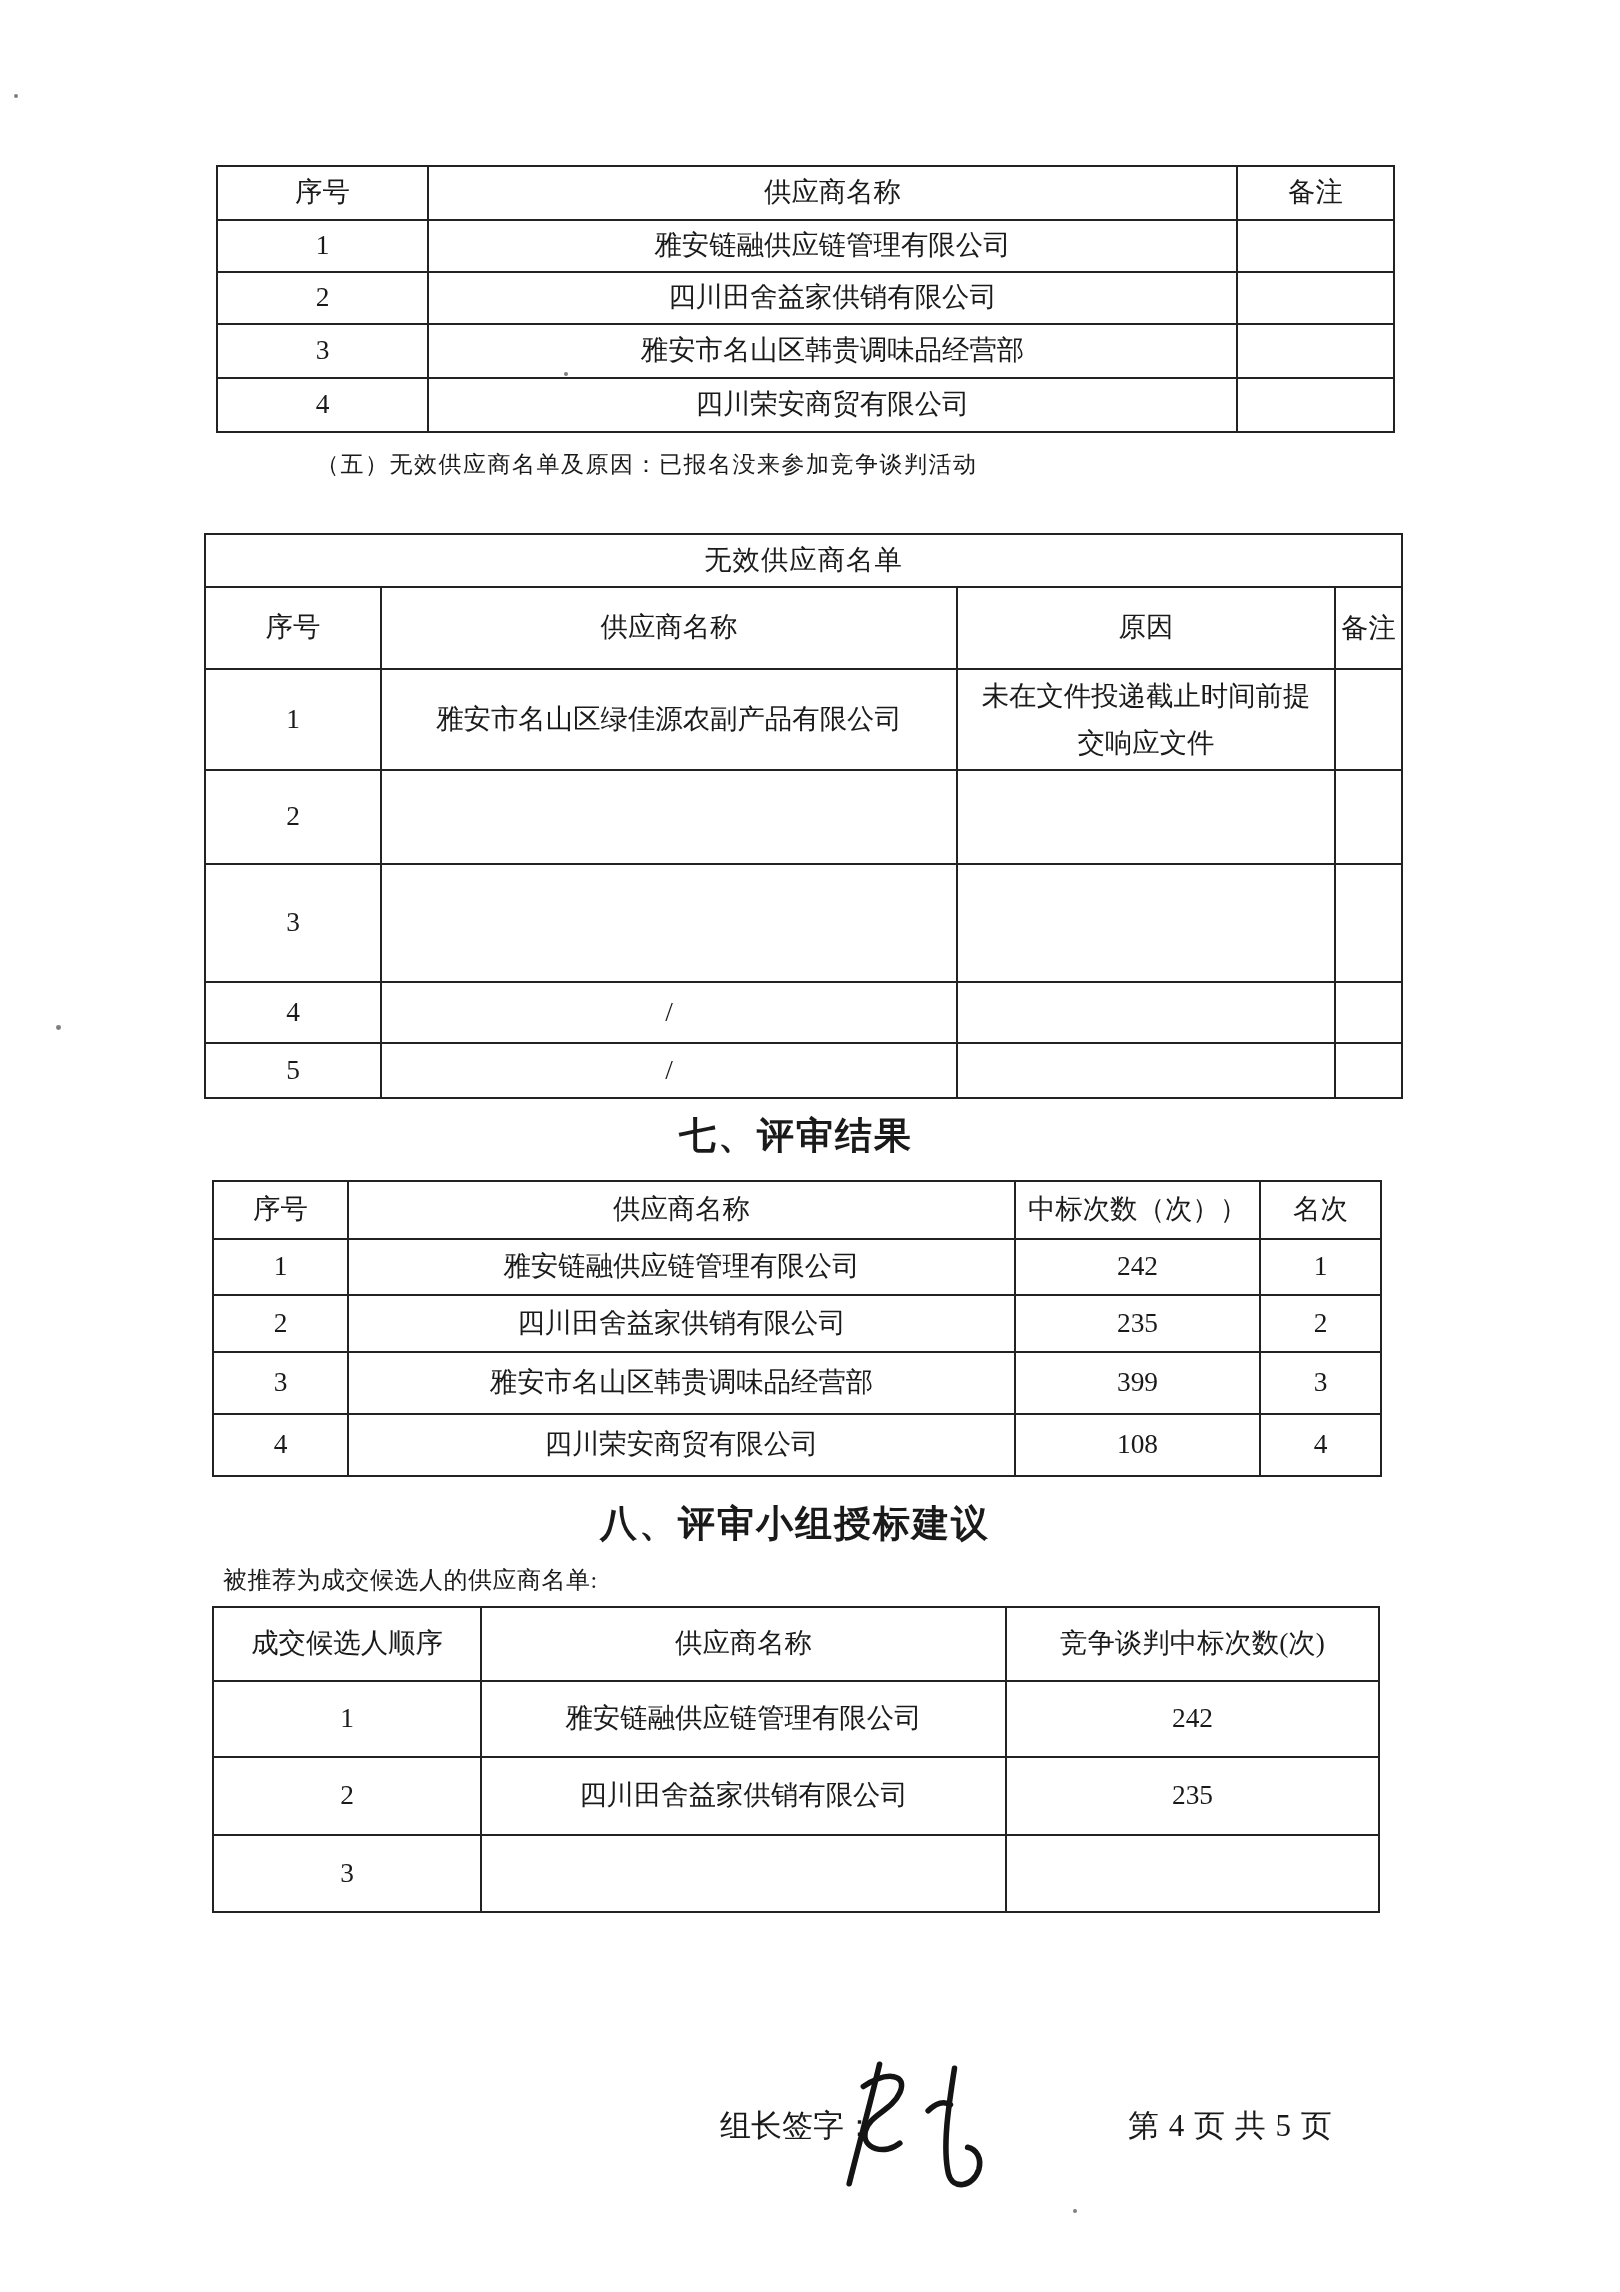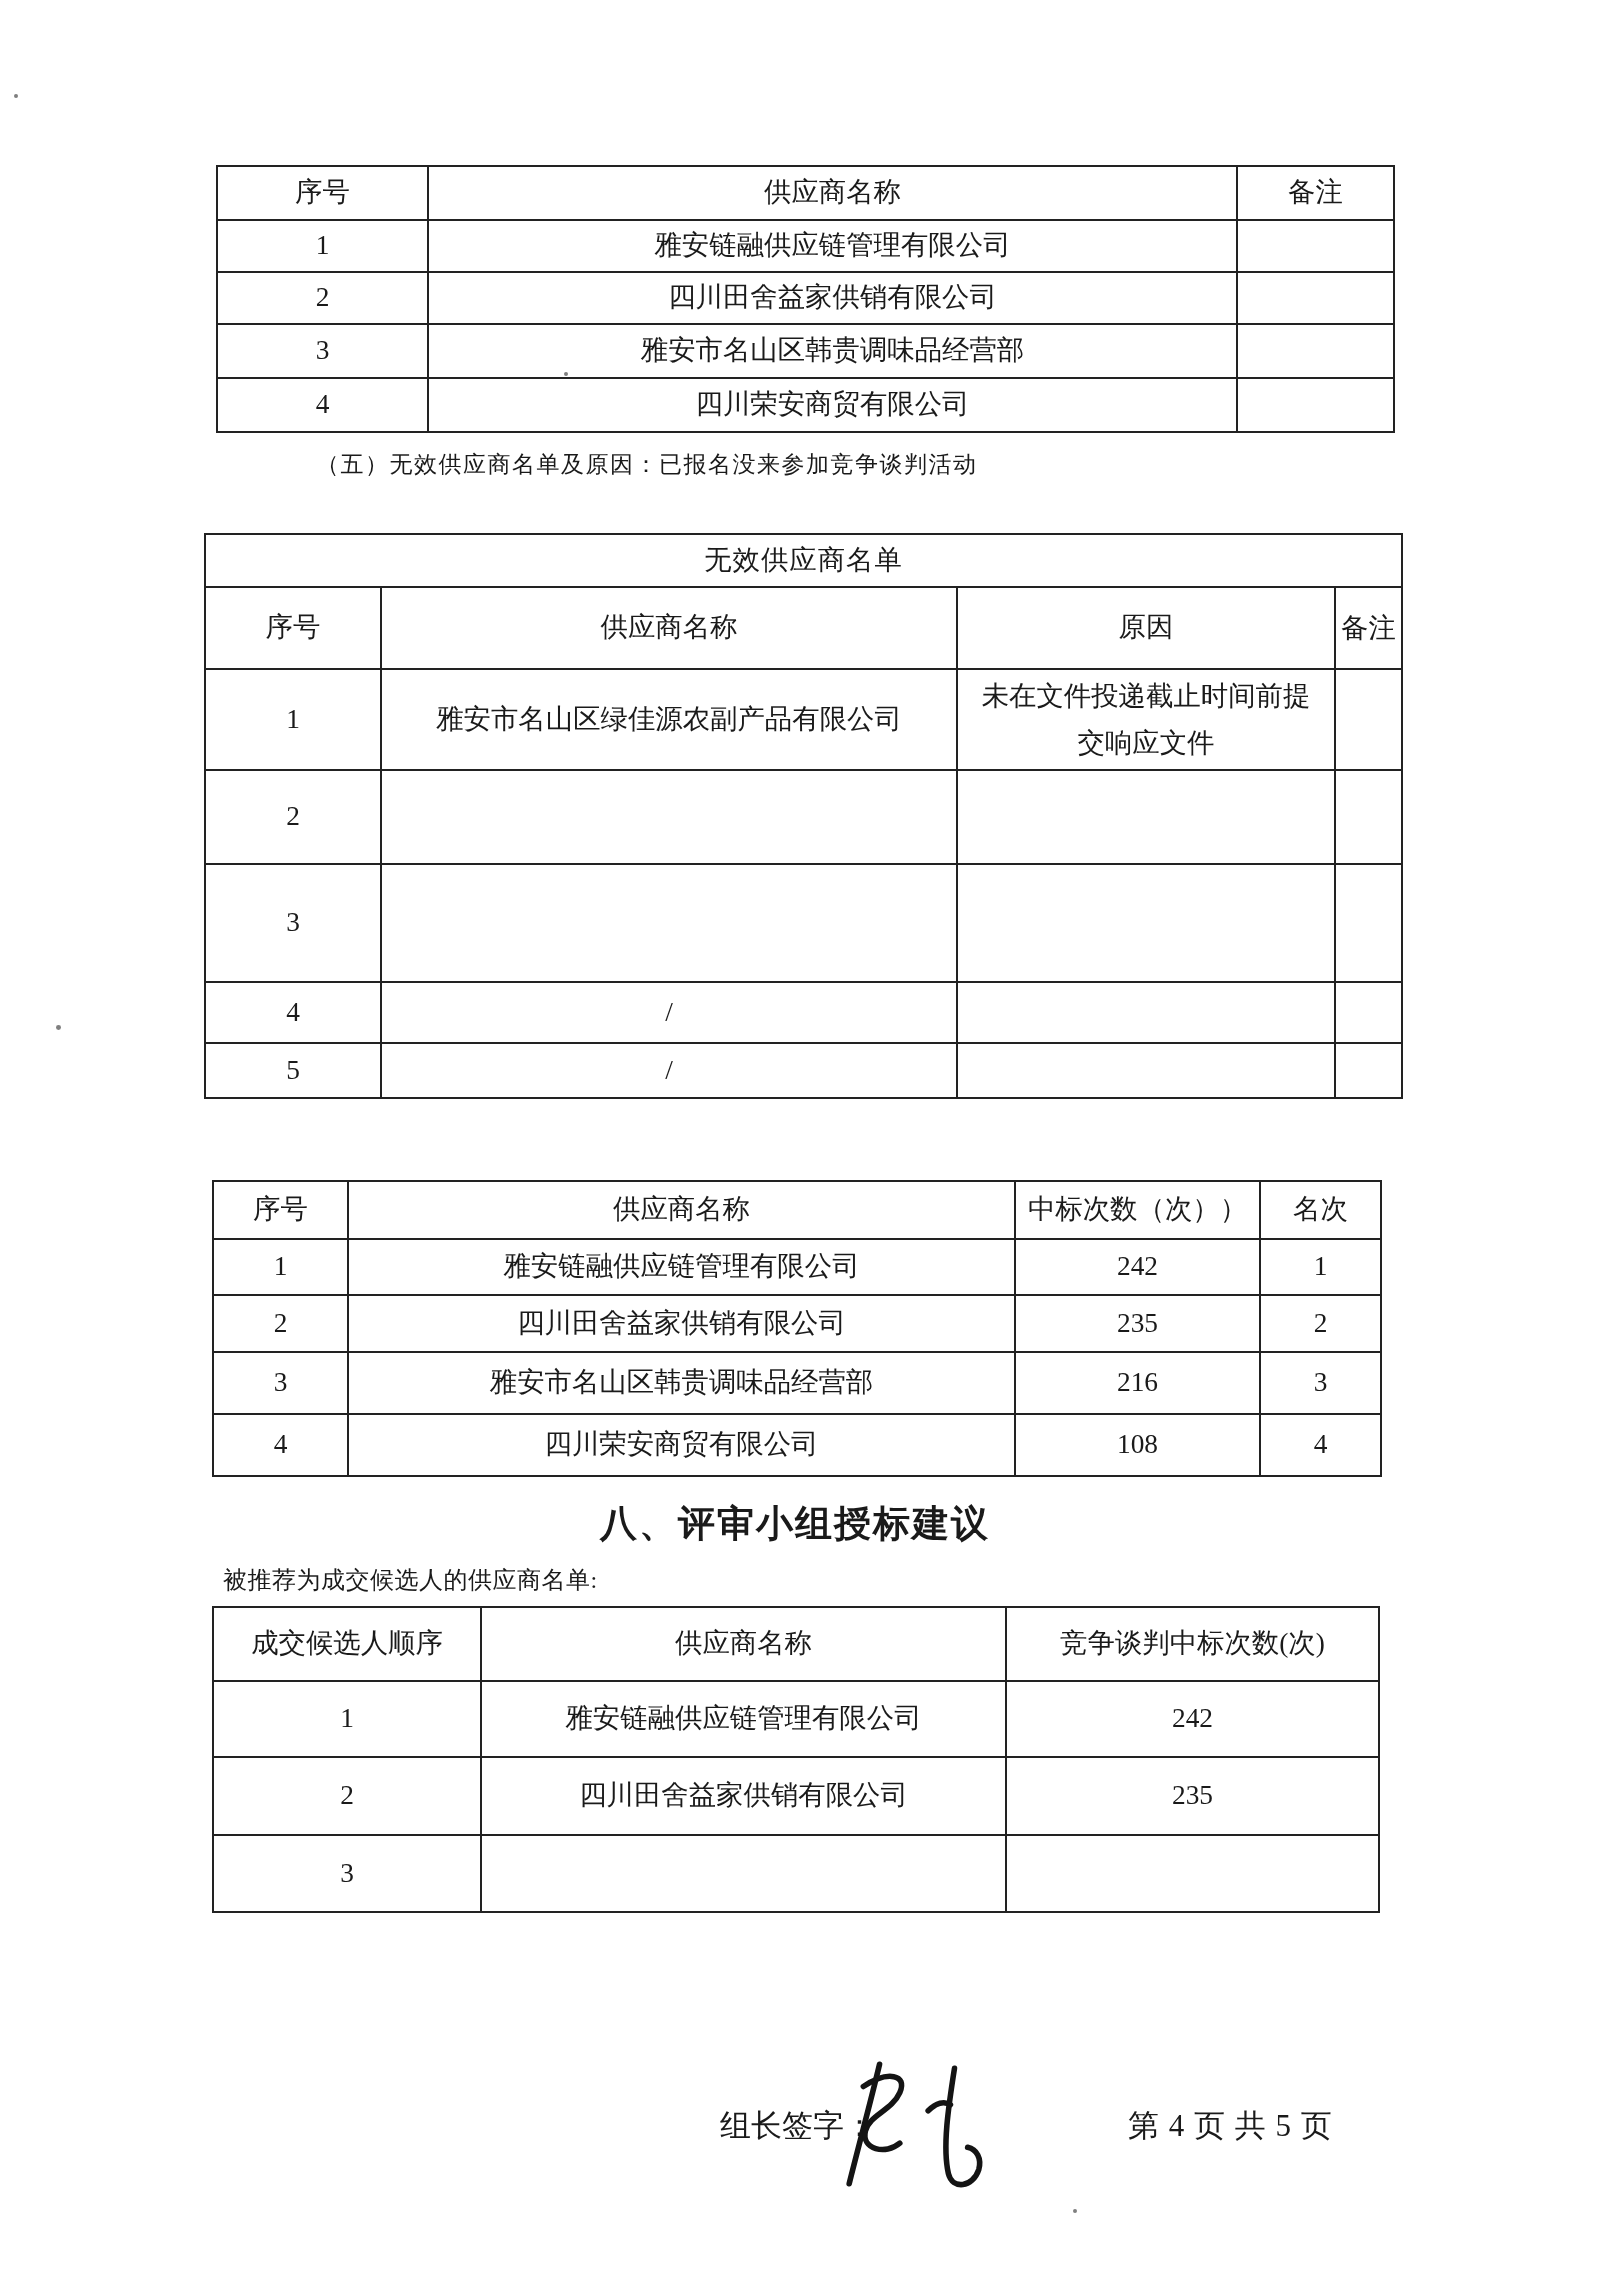--- a/index.html
+++ b/index.html
@@ -126,20 +126,21 @@
     </tr>
     <tr style="height:55px">
       <td>5</td>
       <td>/</td>
       <td></td>
       <td></td>
     </tr>
   </tbody>
     </table>
 
+  <div class="heading h7">七、评审结果</div>
 
   <table style="left:212px;top:1180px;width:1168px;">
     <colgroup>
         <col style="width:135px">
         <col style="width:667px">
         <col style="width:245px">
         <col style="width:121px">
       </colgroup>
     <tbody>
         <tr style="height:58px">
@@ -156,21 +157,21 @@
     </tr>
     <tr style="height:57px">
       <td>2</td>
       <td>四川田舍益家供销有限公司</td>
       <td>235</td>
       <td>2</td>
     </tr>
     <tr style="height:62px">
       <td>3</td>
       <td>雅安市名山区韩贵调味品经营部</td>
-      <td>216</td>
+      <td>399</td>
       <td>3</td>
     </tr>
     <tr style="height:62px">
       <td>4</td>
       <td>四川荣安商贸有限公司</td>
       <td>108</td>
       <td>4</td>
     </tr>
   </tbody>
     </table>

